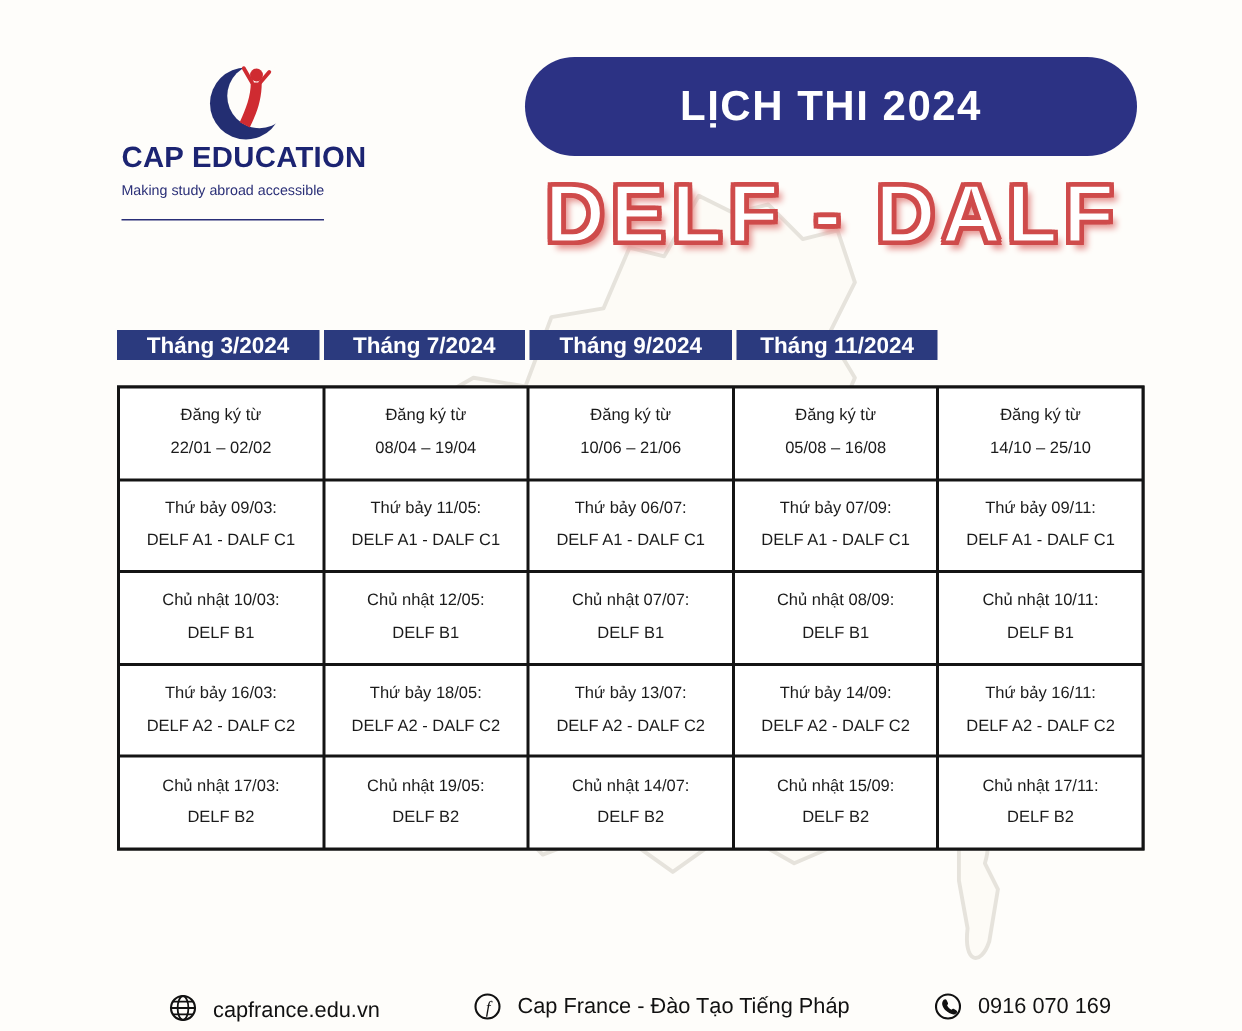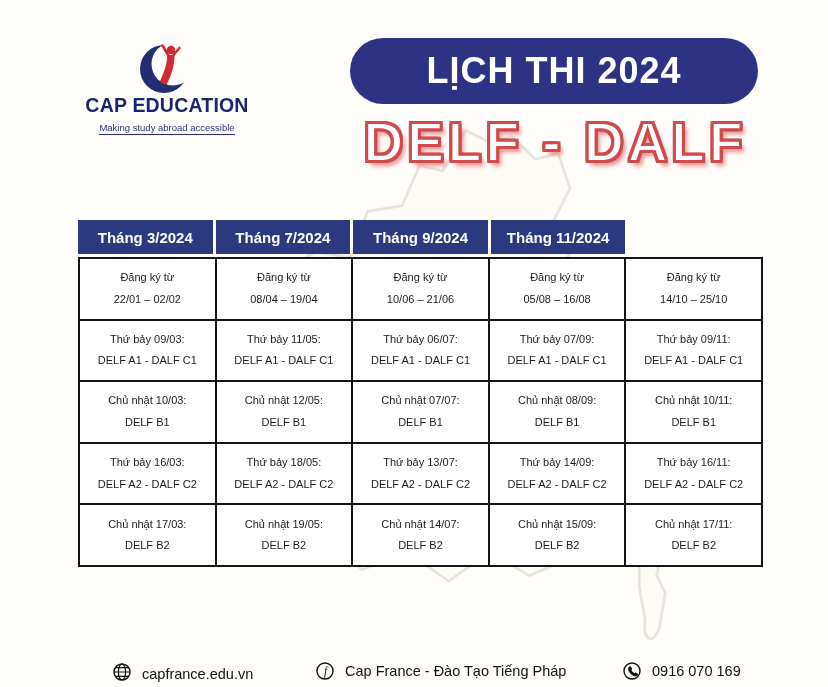--- a/index.html
+++ b/index.html
@@ -5,45 +5,45 @@
   html,body{margin:0;padding:0;}
   body{
     width:828px;height:687px;position:relative;overflow:hidden;
     background:#fefdfa;
     font-family:"Liberation Sans","DejaVu Sans",sans-serif;
   }
   .abs{position:absolute;}
   
   .map-svg{left:200px;top:90px;width:578px;height:578px;z-index:0;}
   
-  .logo{left:81px;top:38px;width:172px;text-align:center;z-index:2;}
+  .logo{left:81px;top:38px;width:172px;z-index:2;}
   .logo-mark{width:86px;height:58px;display:block;margin:0 auto;}
   .brand{font-size:19.5px;font-weight:800;color:#1c2472;letter-spacing:.2px;white-space:nowrap;margin-top:-2px;}
   .tagline{display:inline-block;font-size:9.5px;color:#2a2f77;border-bottom:1px solid #2a2f77;
-           padding-bottom:1px;white-space:nowrap;margin-top:1px;}
+           padding-bottom:13px;white-space:nowrap;margin-top:1px;}
   
   .pill{
     left:350px;top:38px;width:408px;height:66px;background:#2c3284;border-radius:34px;
     display:flex;align-items:center;justify-content:center;z-index:2;
-    color:#ffffff;font-size:36px;font-weight:800;letter-spacing:1px;
+    color:#ffffff;font-size:28px;font-weight:800;letter-spacing:1px;
   }
   
   .subtitle{
     left:320px;top:110px;width:470px;text-align:center;z-index:2;
     font-size:55px;font-weight:800;letter-spacing:4px;color:#ffffff;
     -webkit-text-stroke:2px #cf4b4b;
     text-shadow:
       -2px -2px 0 #cf4b4b, 2px -2px 0 #cf4b4b, -2px 2px 0 #cf4b4b, 2px 2px 0 #cf4b4b,
       -2px 0 0 #cf4b4b, 2px 0 0 #cf4b4b, 0 -2px 0 #cf4b4b, 0 2px 0 #cf4b4b,
       4px 5px 4px #e5928f;
     white-space:nowrap;
   }
   
   .thead{
-    left:78px;top:220px;width:685px;height:34px;z-index:2;
+    left:78px;top:220px;width:685px;height:20px;z-index:2;
     display:grid;grid-template-columns:repeat(5,1fr);gap:3px;text-align:center;
   }
   .th{
     background:#2b3a7e;color:#ffffff;font-size:15px;font-weight:700;
     display:flex;align-items:center;justify-content:center;white-space:nowrap;
   }
   .tbody{
     left:78px;top:257px;width:685px;height:310px;z-index:2;
     display:grid;grid-template-columns:repeat(5,1fr);grid-template-rows:repeat(5,1fr);
     gap:2px;background:#141414;border:2px solid #141414;box-sizing:border-box;

